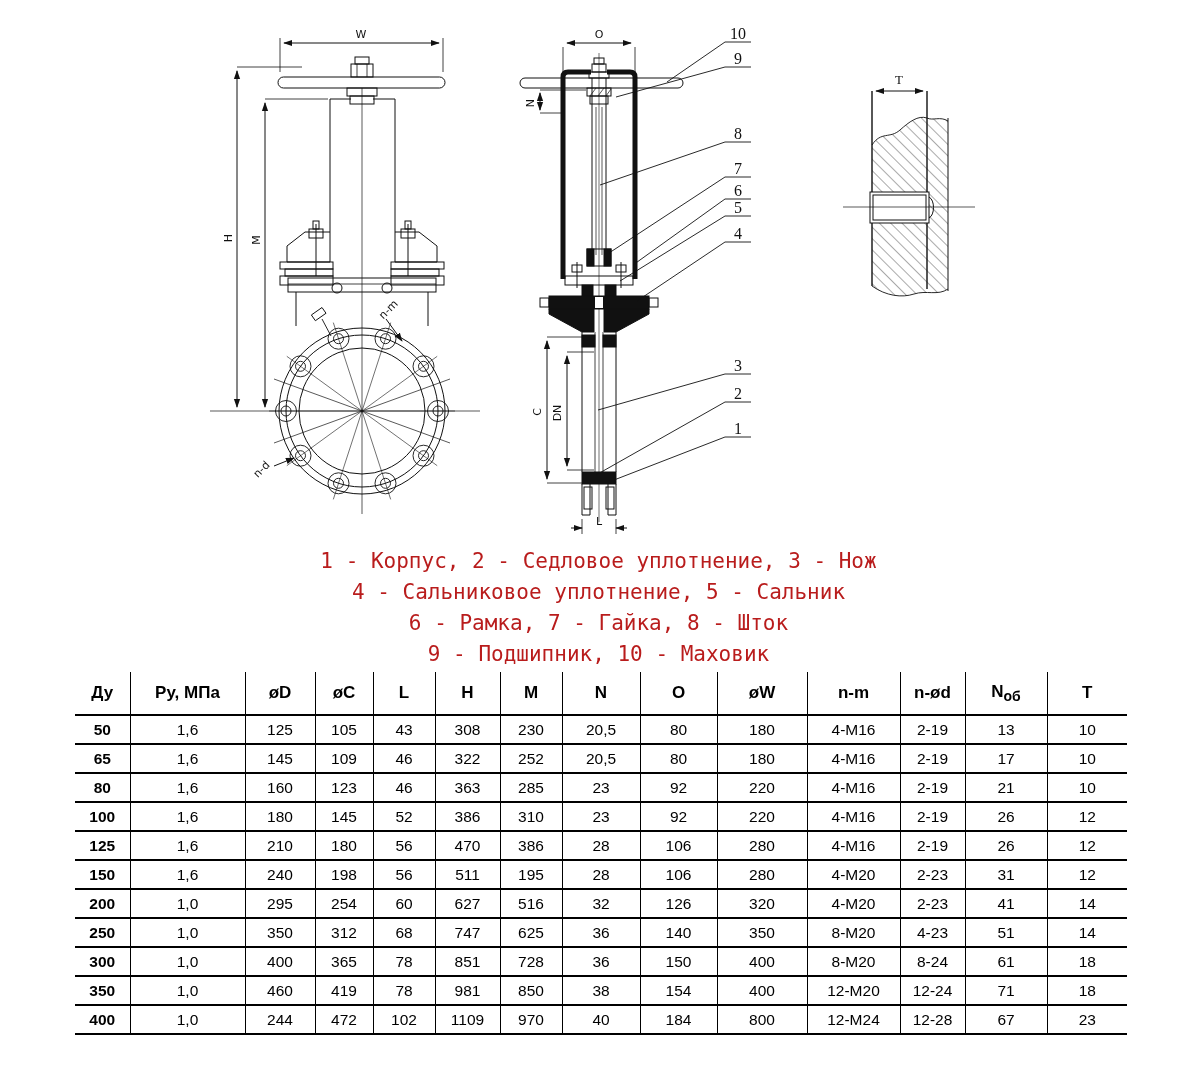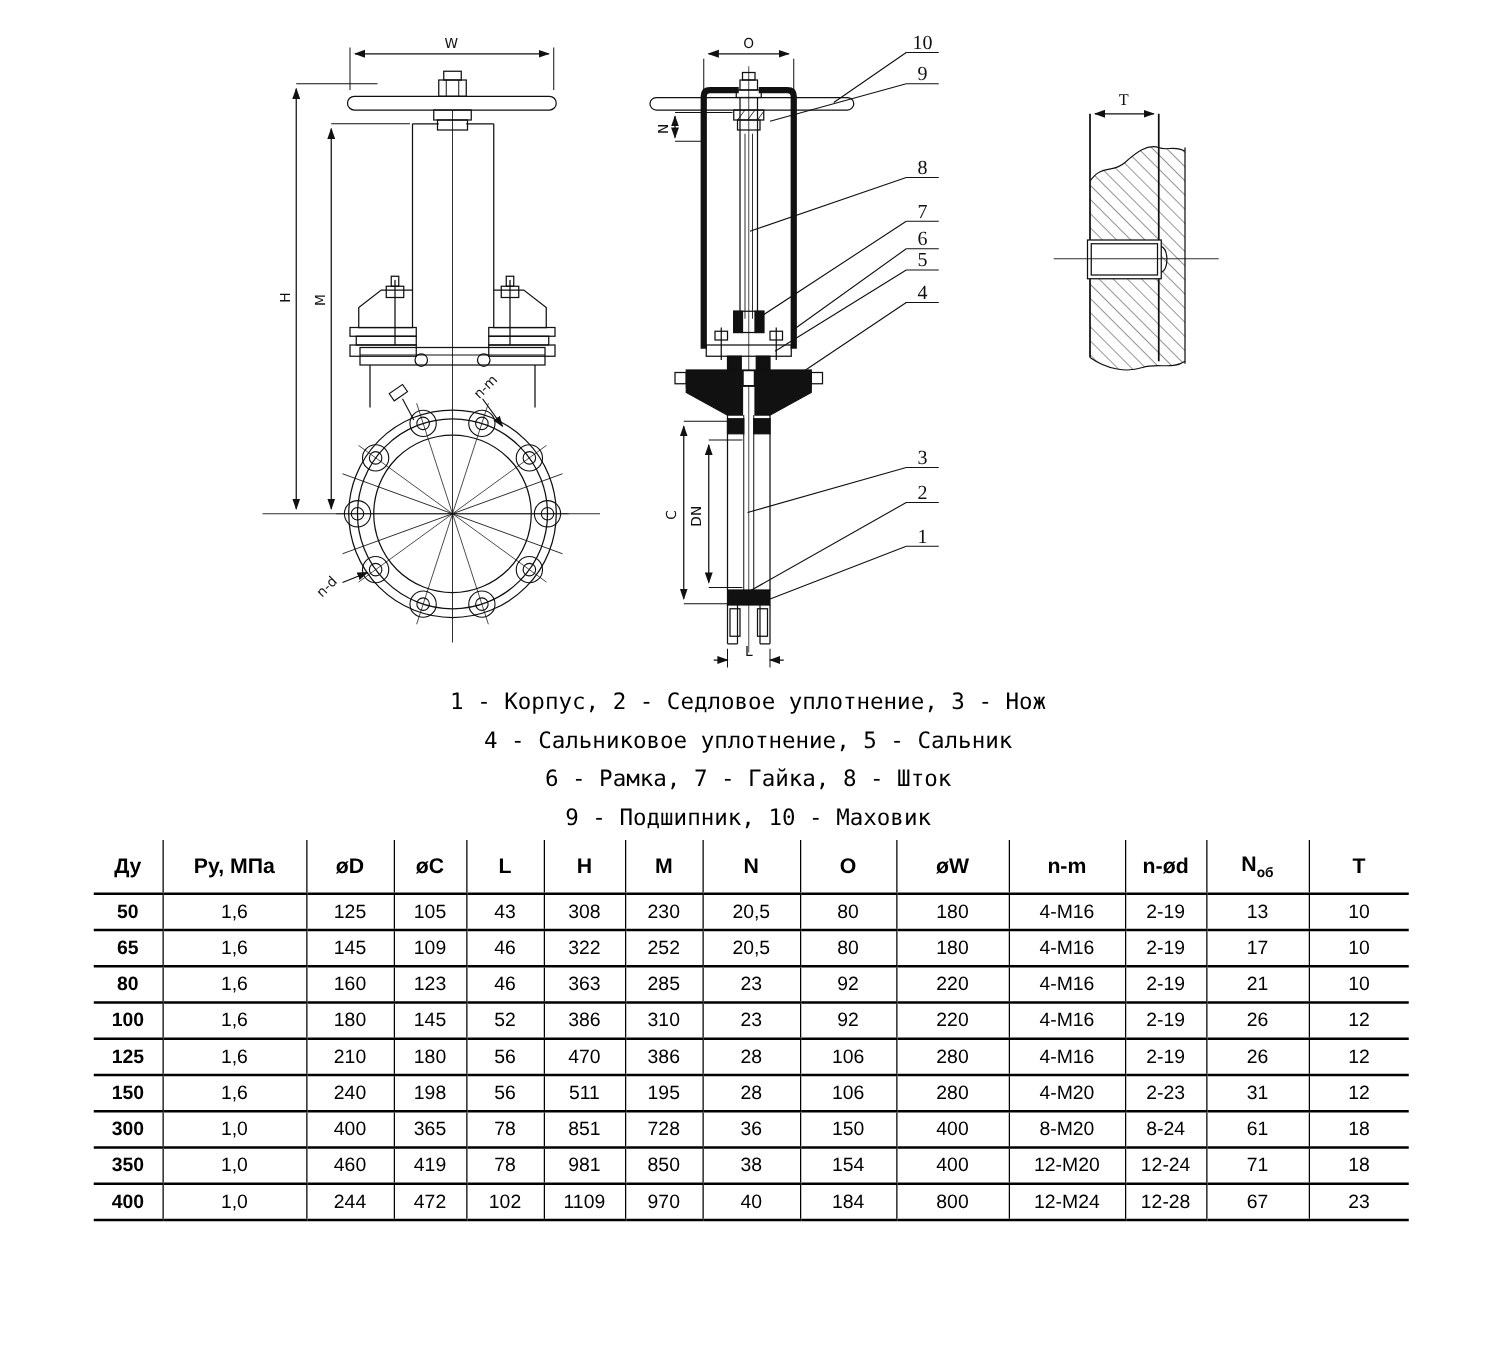--- a/index.html
+++ b/index.html
@@ -5,31 +5,31 @@
   html,body{margin:0;padding:0;background:#fff;}
   .stage{position:relative;width:1197px;height:1088px;background:#fff;overflow:hidden;
          font-family:"Liberation Sans",sans-serif;color:#000;}
   .drawing{position:absolute;}
   .drawing line,.drawing path,.drawing rect,.drawing circle,.drawing polygon{vector-effect:none;}
   .dimtext{font-family:"DejaVu Sans",sans-serif;font-size:11px;fill:#111;}
   .callout{font-family:"Liberation Serif",serif;font-size:16px;fill:#111;}
   .ttext{font-family:"Liberation Serif",serif;font-size:13px;fill:#111;}
   .legend{position:absolute;top:546px;left:0;width:100%;text-align:center;
           font-family:"DejaVu Sans Mono","Liberation Mono",monospace;
-          font-size:18px;line-height:31px;color:#000000;}
+          font-size:21px;line-height:31px;color:#b91c1c;}
   table.dim-table{position:absolute;left:75px;top:672px;width:1052px;
           border-collapse:collapse;table-layout:fixed;}
   .dim-table th,.dim-table td{
           text-align:center;vertical-align:middle;padding:0;
           border-bottom:2px solid #000;white-space:nowrap;overflow:hidden;}
   .dim-table th{height:42px;font-size:17px;font-weight:bold;}
   .dim-table td{height:27px;font-size:15.5px;font-weight:normal;}
   .dim-table th + th, .dim-table td + td{border-left:1.5px solid #000;}
   .dim-table td:first-child{font-weight:bold;}
-  .dim-table sub{font-size:11px;}
+  .dim-table sub{font-size:14px;}
 </style>
 </head>
 <body>
 
 <div class="stage">
 
   <svg class="drawing" style="left:150px;top:25px;width:330px;height:510px" viewBox="0 0 330 510">
     <defs>
       <marker id="arrF" viewBox="0 0 10 10" refX="9" refY="5" markerWidth="9" markerHeight="9" orient="auto-start-reverse">
         <path d="M0,1.5 L10,5 L0,8.5 z" fill="#111"></path>
@@ -417,20 +417,52 @@
           <td>195</td>
           <td>28</td>
           <td>106</td>
           <td>280</td>
           <td>4-M20</td>
           <td>2-23</td>
           <td>31</td>
           <td>12</td>
         </tr>
         <tr>
+          <td>200</td>
+          <td>1,0</td>
+          <td>295</td>
+          <td>254</td>
+          <td>60</td>
+          <td>627</td>
+          <td>516</td>
+          <td>32</td>
+          <td>126</td>
+          <td>320</td>
+          <td>4-M20</td>
+          <td>2-23</td>
+          <td>41</td>
+          <td>14</td>
+        </tr>
+        <tr>
+          <td>250</td>
+          <td>1,0</td>
+          <td>350</td>
+          <td>312</td>
+          <td>68</td>
+          <td>747</td>
+          <td>625</td>
+          <td>36</td>
+          <td>140</td>
+          <td>350</td>
+          <td>8-M20</td>
+          <td>4-23</td>
+          <td>51</td>
+          <td>14</td>
+        </tr>
+        <tr>
           <td>300</td>
           <td>1,0</td>
           <td>400</td>
           <td>365</td>
           <td>78</td>
           <td>851</td>
           <td>728</td>
           <td>36</td>
           <td>150</td>
           <td>400</td>

